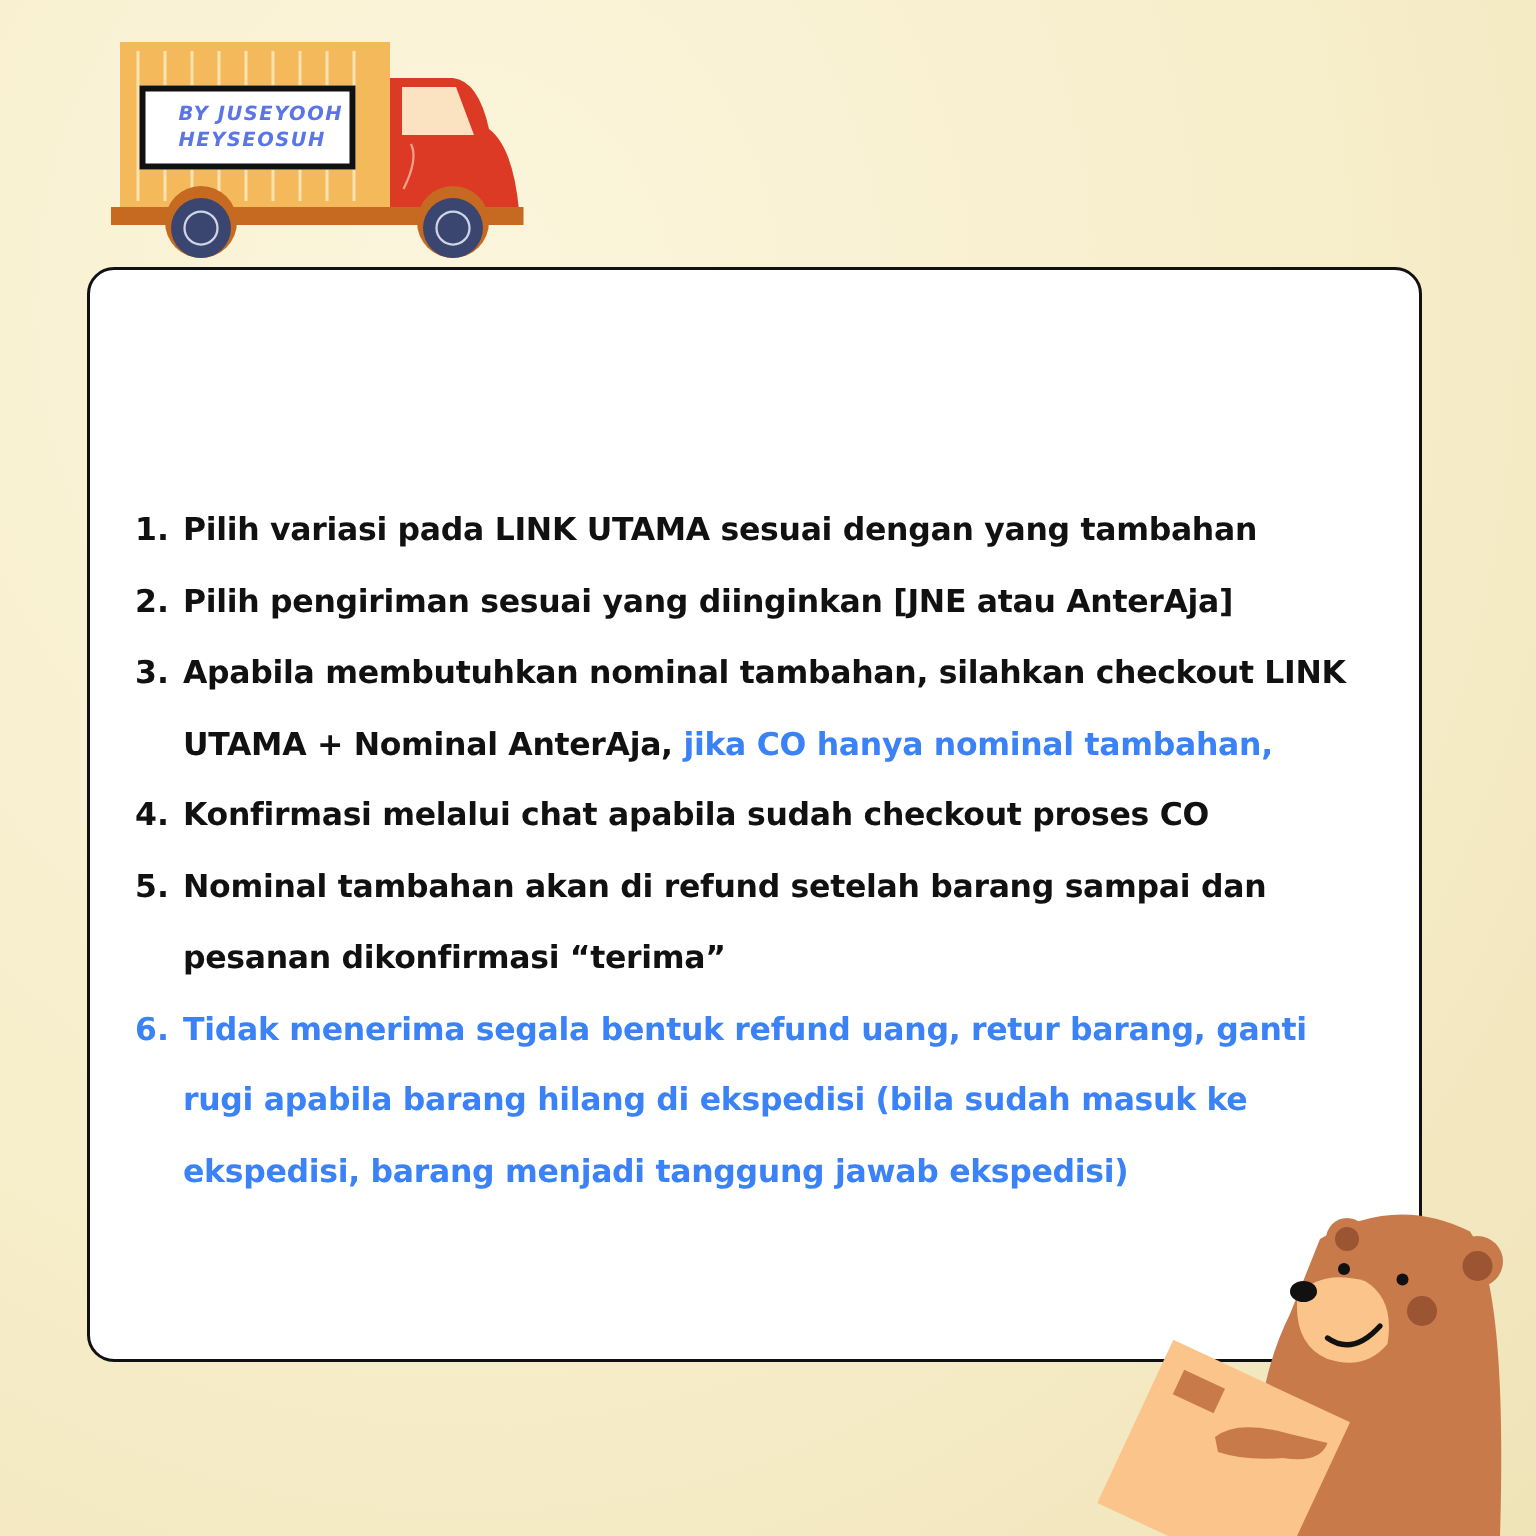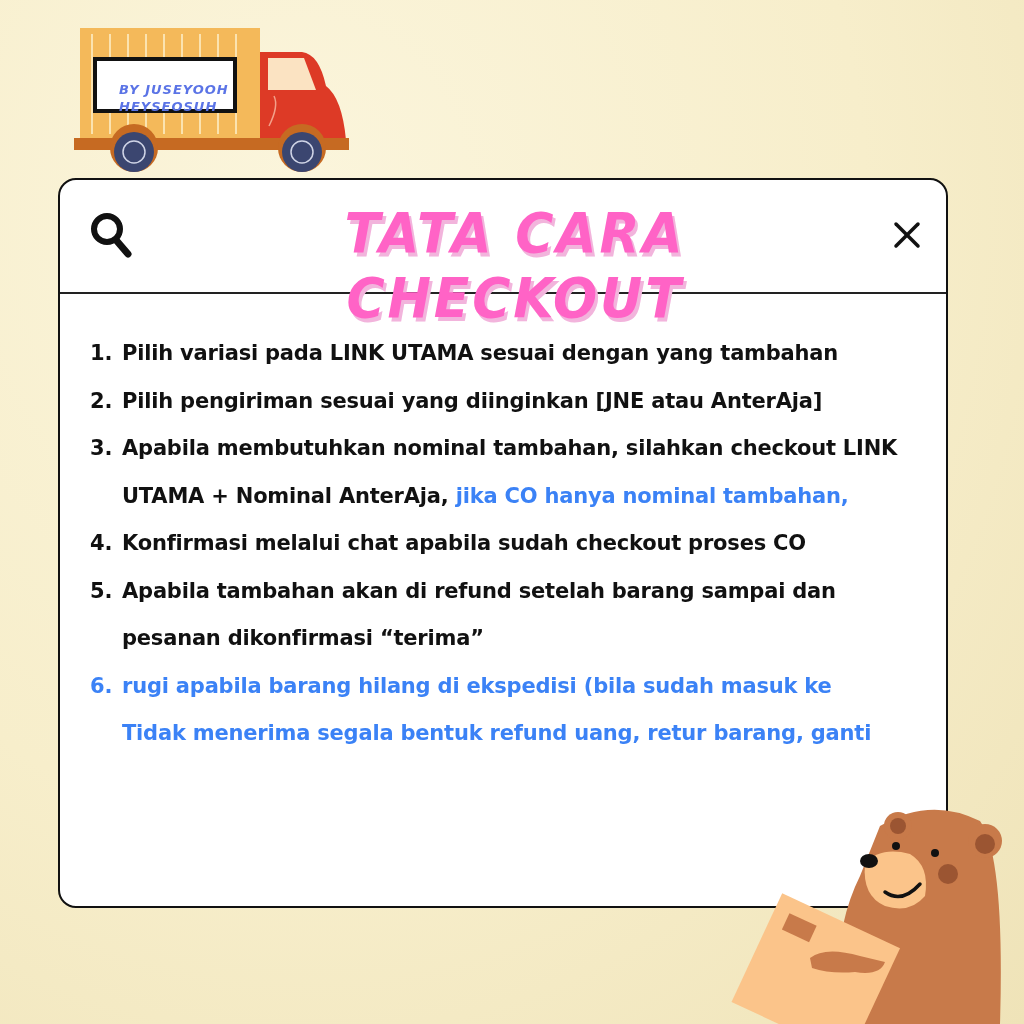--- a/index.html
+++ b/index.html
@@ -6,21 +6,21 @@
   body {
     width:1024px; height:1024px; overflow:hidden; position:relative;
     background: radial-gradient(ellipse at 30% 20%, #fbf5dc 0%, #f7eecb 55%, #efe3b8 100%);
     font-family: "DejaVu Sans", sans-serif;
   }
   .truck { position:absolute; left:74px; top:26px; width:280px; height:152px; }
   .truck-label {
     position:absolute; left:93px; top:57px; width:144px; height:56px;
     background:#fff; border:4px solid #111; box-sizing:border-box;
     color:#5b74e6; font-family:"DejaVu Sans", sans-serif; font-weight:bold;
-    font-size:13px; letter-spacing:1px; line-height:17px; padding:20px 0 0 22px;
+    font-size:13px; letter-spacing:1px; line-height:17px; padding:7px 0 0 22px;
     text-transform:uppercase; font-style:italic;
   }
   .card {
     position:absolute; left:58px; top:178px; width:890px; height:730px;
     background:#fff; border:2.5px solid #111; border-radius:18px; box-sizing:border-box;
     overflow:hidden;
   }
   .card-header {
     height:112px; border-bottom:2.5px solid #222; position:relative;
   }
@@ -69,31 +69,20 @@
   <circle cx="228" cy="122" r="24" fill="#c66a22"></circle>
   <circle cx="228" cy="126" r="20" fill="#3b4670"></circle>
   <circle cx="228" cy="126" r="11" fill="none" stroke="#cfd4e6" stroke-width="1.5"></circle>
 </svg>
 <div class="truck-label">
   <div>BY JUSEYOOH</div>
   <div>HEYSEOSUH</div>
 </div>
 
 <div class="card">
-  <div class="card-header">
-    <svg class="search-icon" viewBox="0 0 46 50">
-      <circle cx="19" cy="19" r="13" fill="none" stroke="#111" stroke-width="6"></circle>
-      <line x1="28" y1="30" x2="40" y2="44" stroke="#111" stroke-width="7" stroke-linecap="round"></line>
-    </svg>
-    <div class="title">TATA CARA CHECKOUT</div>
-    <svg class="close-icon" viewBox="0 0 30 30">
-      <line x1="4" y1="4" x2="26" y2="26" stroke="#111" stroke-width="3.5" stroke-linecap="round"></line>
-      <line x1="26" y1="4" x2="4" y2="26" stroke="#111" stroke-width="3.5" stroke-linecap="round"></line>
-    </svg>
-  </div>
 
   <div class="steps">
     <div class="step">
       <span class="step-num">1.</span>
       <span class="step-line">Pilih variasi pada LINK UTAMA sesuai dengan yang tambahan</span>
     </div>
     <div class="step">
       <span class="step-num">2.</span>
       <span class="step-line">Pilih pengiriman sesuai yang diinginkan [JNE atau AnterAja]</span>
     </div>
@@ -101,27 +90,28 @@
       <span class="step-num">3.</span>
       <span class="step-line">Apabila membutuhkan nominal tambahan, silahkan checkout LINK</span>
       <span class="step-line"><span>UTAMA + Nominal AnterAja, </span><span class="blue">jika CO hanya nominal tambahan,</span></span>
     </div>
     <div class="step">
       <span class="step-num">4.</span>
       <span class="step-line">Konfirmasi melalui chat apabila sudah checkout proses CO</span>
     </div>
     <div class="step">
       <span class="step-num">5.</span>
-      <span class="step-line">Apabila tambahan akan di refund setelah barang sampai dan</span>
+      <span class="step-line">Nominal tambahan akan di refund setelah barang sampai dan</span>
       <span class="step-line">pesanan dikonfirmasi   “terima”</span>
     </div>
     <div class="step">
       <span class="step-num blue">6.</span>
+      <span class="step-line blue">Tidak menerima segala bentuk refund uang, retur barang, ganti</span>
       <span class="step-line blue">rugi apabila barang hilang di ekspedisi (bila sudah masuk ke</span>
-      <span class="step-line blue">Tidak menerima segala bentuk refund uang, retur barang, ganti</span>
+      <span class="step-line blue">ekspedisi, barang menjadi tanggung jawab ekspedisi)</span>
     </div>
   </div>
 </div>
 
 <svg class="bear" viewBox="0 0 294 228">
   <path d="M150 30 Q200 0 250 25 Q275 60 270 228 L110 228 Q100 140 130 80 Z" fill="#c87a4a"></path>
   <circle cx="168" cy="30" r="14" fill="#c87a4a"></circle>
   <circle cx="168" cy="30" r="8" fill="#9b5532"></circle>
   <circle cx="255" cy="45" r="17" fill="#c87a4a"></circle>
   <circle cx="255" cy="48" r="10" fill="#9b5532"></circle>

